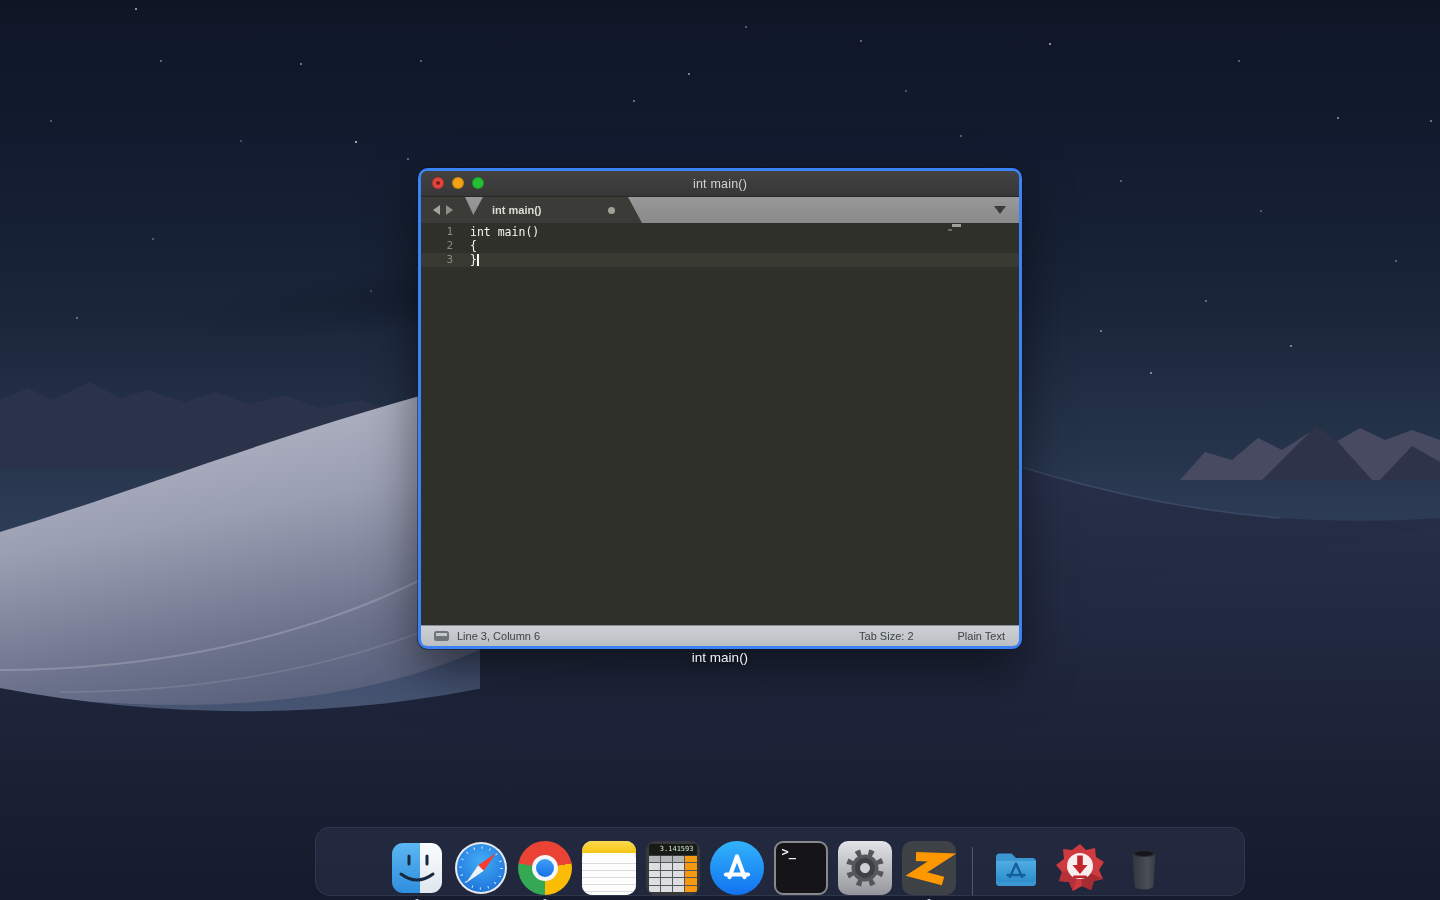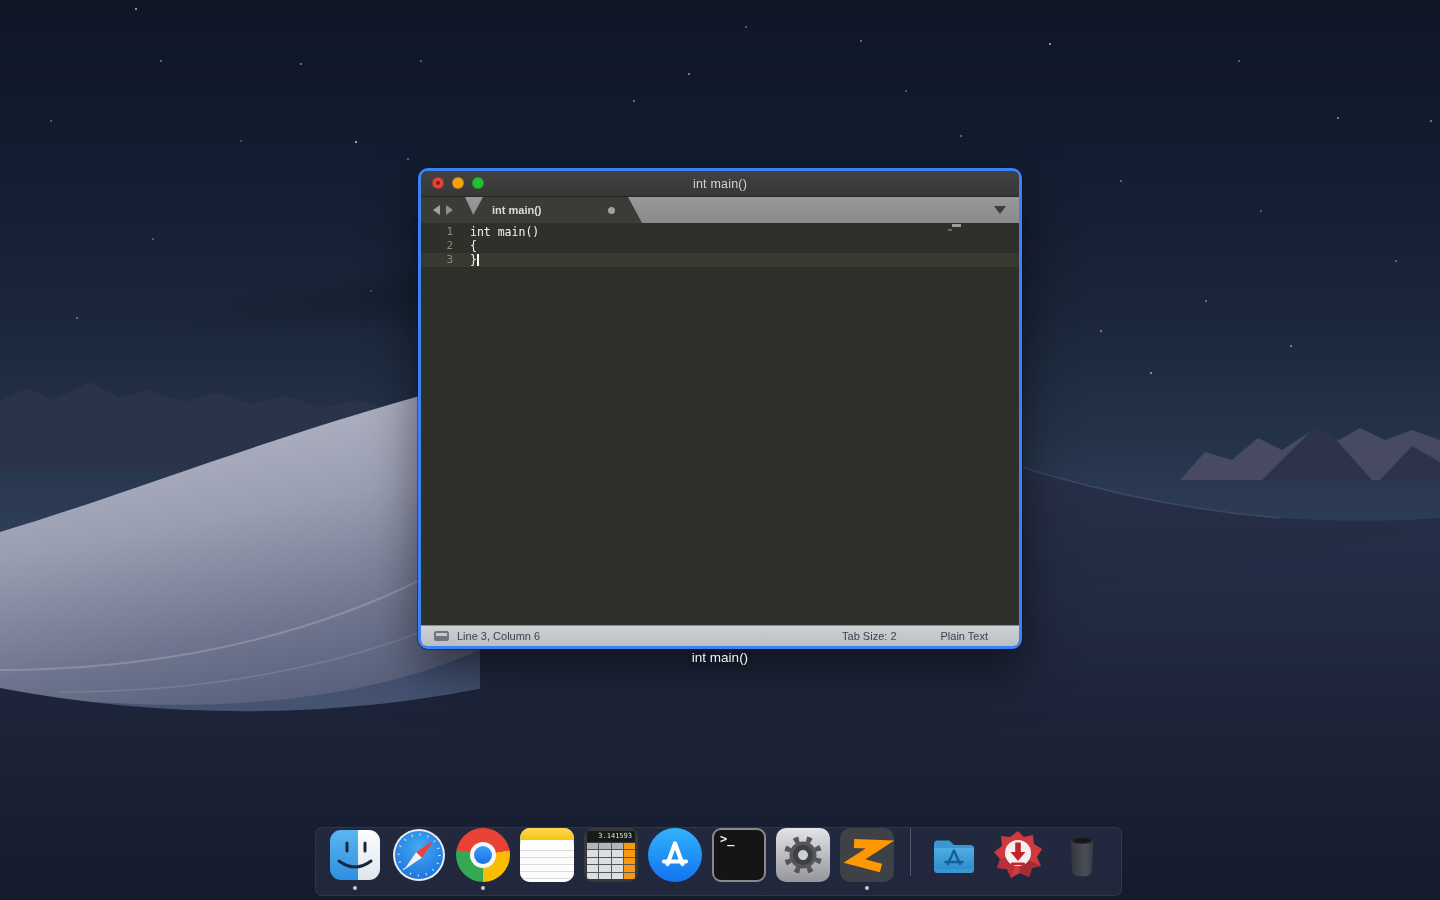--- a/index.html
+++ b/index.html
@@ -65,27 +65,27 @@
   .minimap{position:absolute;top:1px;right:57px;width:10px;height:8px;}
   .mm-dash{position:absolute;left:0;top:0;width:9px;height:2.5px;background:#9fa098;}
   .mm-nub{position:absolute;left:-4px;top:4.5px;width:4px;height:2px;background:#6a6b63;}
   
   .statusbar{height:20px;flex:0 0 20px;background:linear-gradient(#cdd0d4,#bbbec3);border-top:1px solid #898c91;
     display:flex;align-items:center;font-size:11px;color:#3e4349;}
   .panel-icon{width:15px;height:10px;border:2px solid #70757b;border-radius:2.5px;margin:0 8px 0 13px;position:relative;box-sizing:border-box;}
   .panel-icon::after{content:"";position:absolute;left:0;right:0;bottom:0;height:3px;background:#70757b;}
   .status-right{margin-left:auto;display:flex;align-items:center;}
   .status-tabsize{margin-right:44px;}
-  .status-syntax{margin-right:31px;}
+  .status-syntax{margin-right:14px;}
   .window-label{position:absolute;left:418px;top:650px;width:604px;text-align:center;font-size:13.5px;color:#eef1f6;
     text-shadow:0 1px 4px rgba(0,0,0,.7);}
   
-  .dock{position:absolute;left:315px;top:827px;width:807px;height:69px;box-sizing:border-box;
-    background:rgba(44,50,72,.55);border:1px solid rgba(255,255,255,.07);border-radius:7px;
-    display:flex;align-items:flex-start;justify-content:center;gap:10px;}
+  .dock{position:absolute;left:315px;top:827px;width:930px;height:69px;box-sizing:border-box;
+    background:rgba(44,50,72,.55);border:1px solid rgba(255,255,255,.07);border-radius:15px;
+    display:flex;align-items:flex-end;justify-content:center;gap:10px;}
   .dock-item{width:54px;height:54px;position:relative;flex:0 0 auto;}
   .dock-sep{width:1px;height:48px;background:rgba(255,255,255,.22);margin:0 6px;flex:0 0 auto;}
   .run-dot{position:absolute;bottom:-8px;left:50%;transform:translateX(-50%);width:4px;height:4px;border-radius:50%;background:rgba(225,230,240,.85);}
   .ic{width:54px;height:54px;display:block;}
   
   .chrome-disc{width:54px;height:54px;border-radius:50%;position:relative;
     background:conic-gradient(from 0deg,#ea4335 0 80deg,#fbbc05 80deg 180deg,#34a853 180deg 280deg,#ea4335 280deg 360deg);}
   .chrome-white{position:absolute;left:14px;top:14px;width:26px;height:26px;border-radius:50%;background:#f4f6f8;}
   .chrome-blue{position:absolute;left:18px;top:18px;width:18px;height:18px;border-radius:50%;background:linear-gradient(#3aa0f7,#1a6fe8);}
   .notes-pad{width:54px;height:54px;border-radius:10px;overflow:hidden;background:#fdfdfb;box-shadow:inset 0 0 0 1px rgba(0,0,0,.12);}

